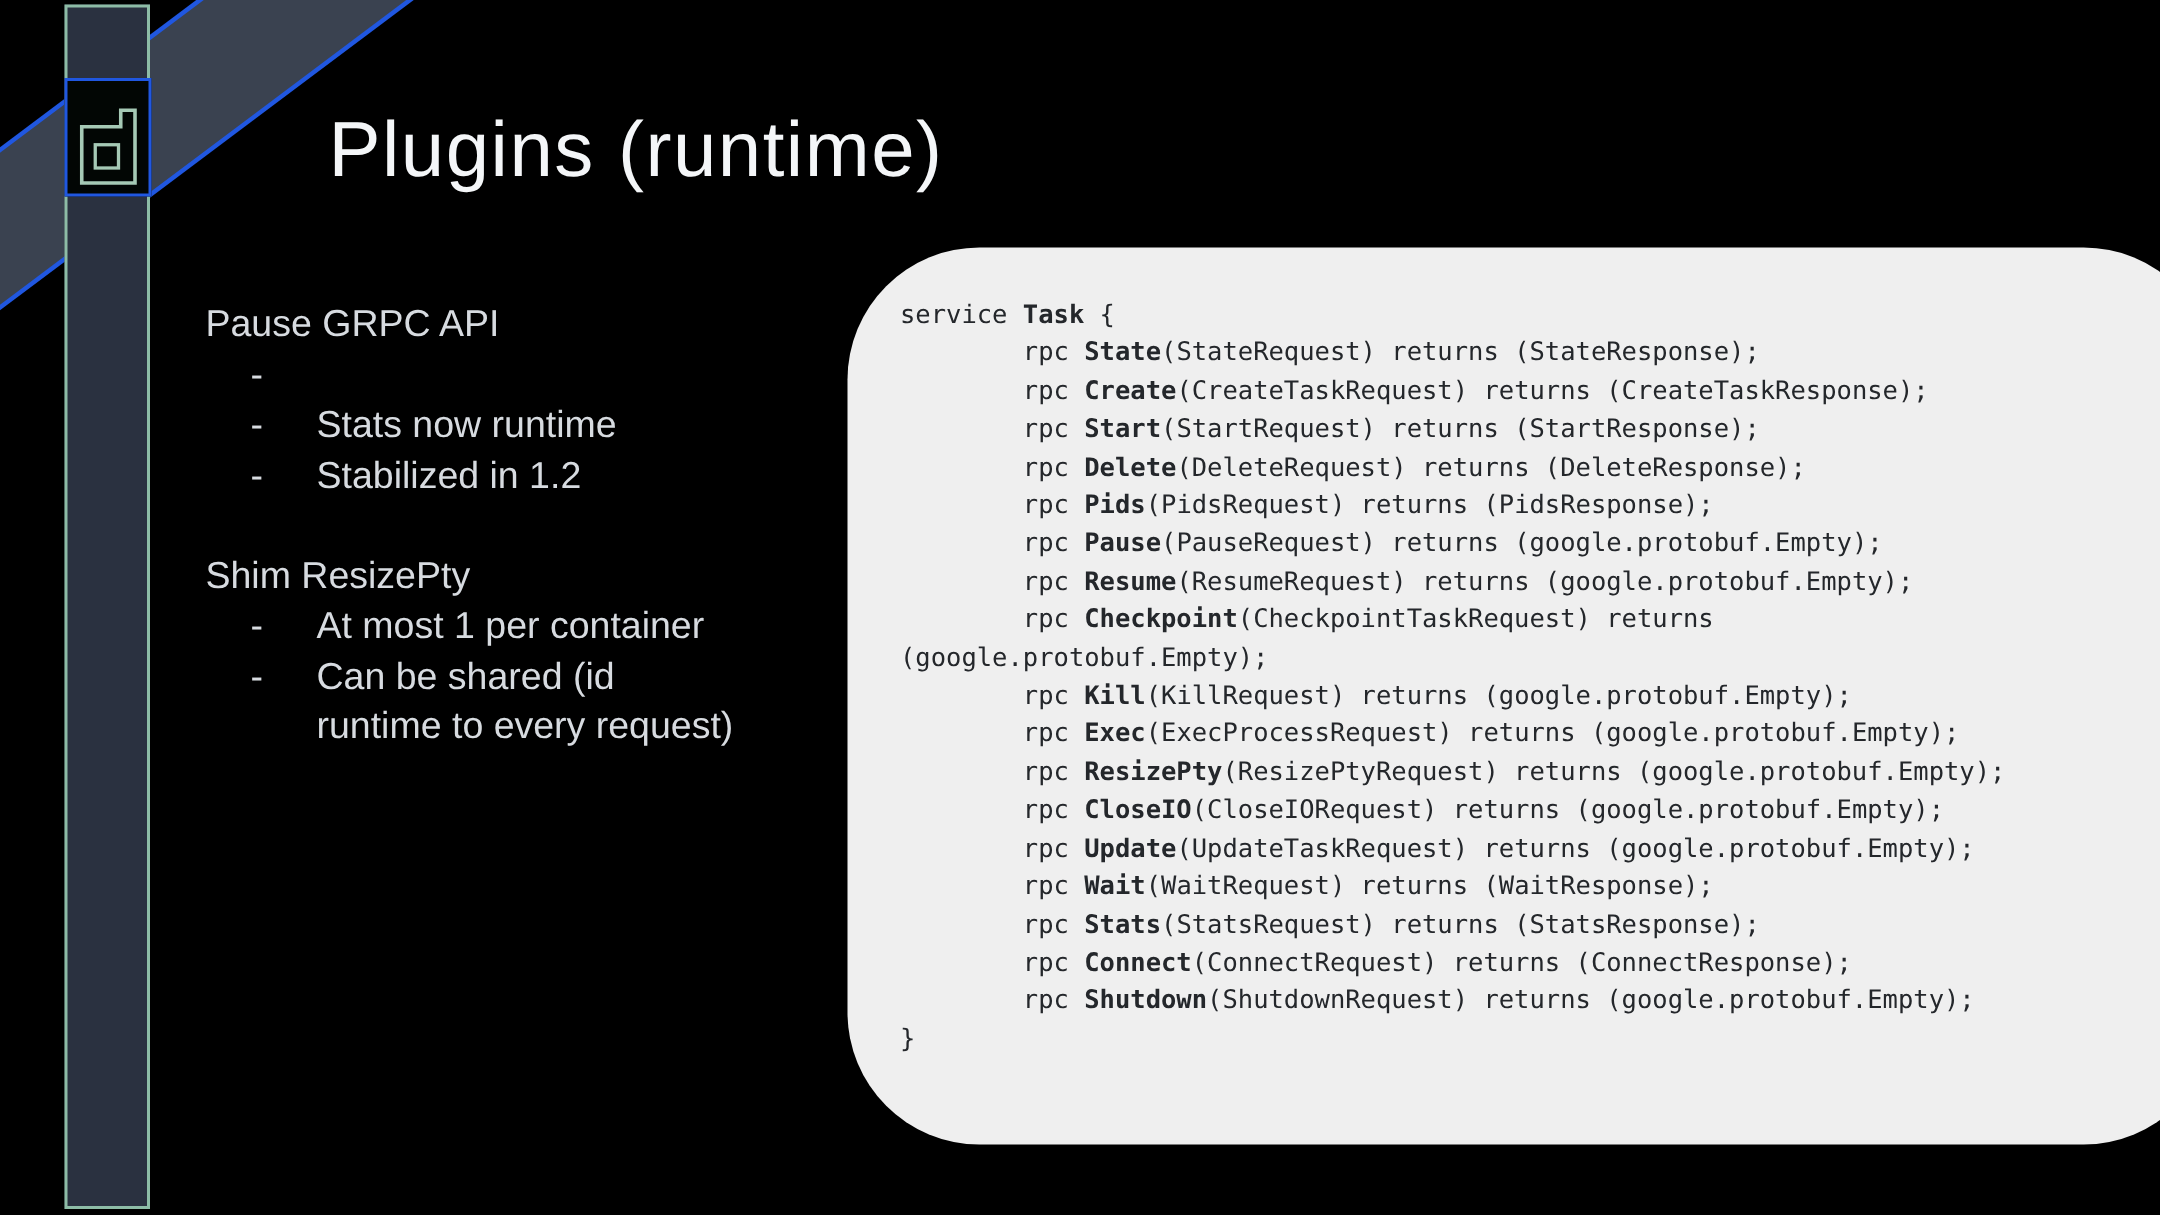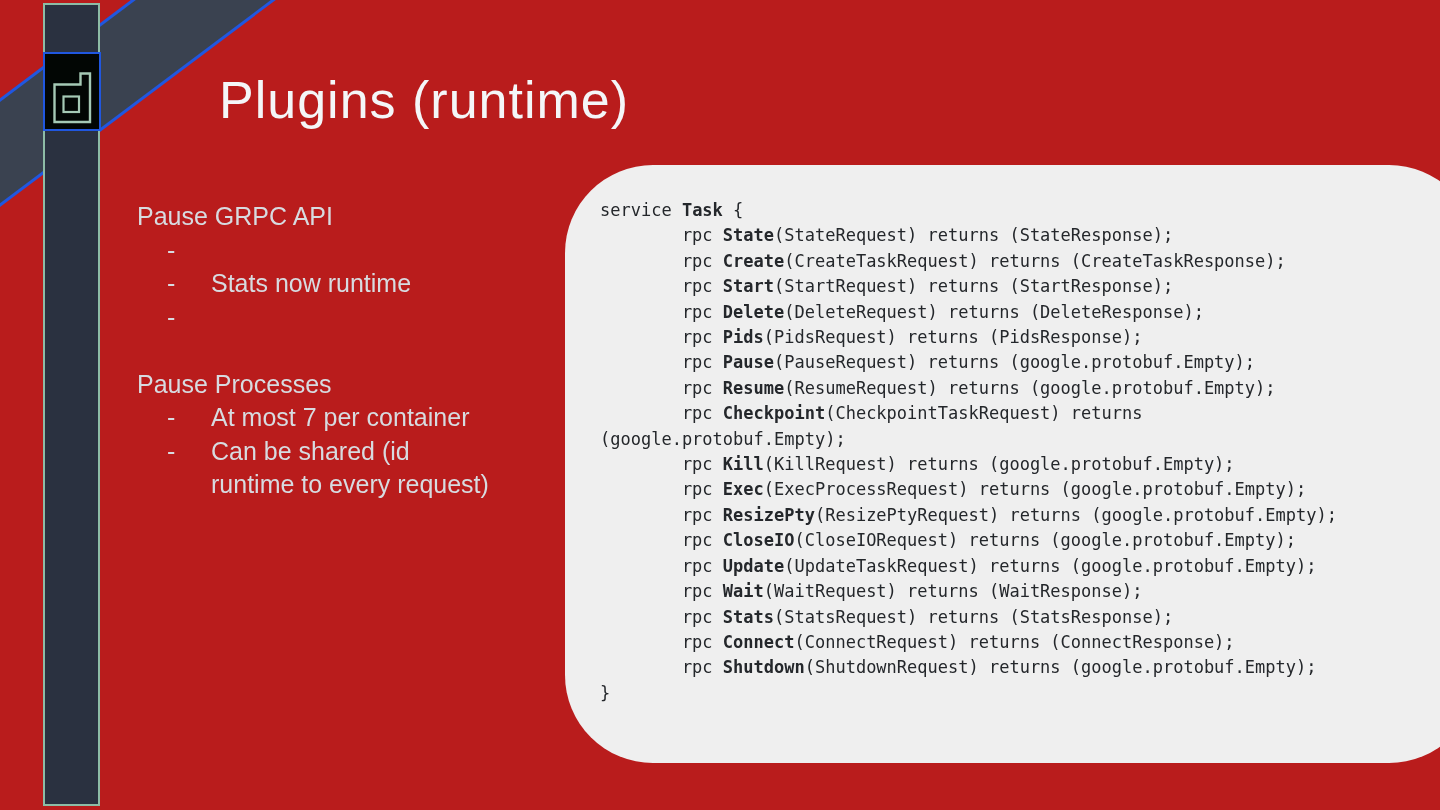--- a/index.html
+++ b/index.html
@@ -1,18 +1,18 @@
 <!DOCTYPE html>
 <html><head>
 <meta charset="utf-8">
 <style>
   html,body{margin:0;padding:0;background:#10151d;}
   .slide{
     position:relative;width:1440px;height:810px;overflow:hidden;
-    background:#b91c1c;
+    background:#000000;
     font-family:"Liberation Sans",sans-serif;
   }
   
   .decor-svg{position:absolute;left:0;top:0;z-index:1;}
   
   .vcolumn{
     position:absolute;left:43px;top:3px;width:57px;height:803px;
     background:#2a3140;border:2px solid #8dbca6;box-sizing:border-box;z-index:2;
   }
   
@@ -76,27 +76,28 @@
         <div class="heading">Pause GRPC API</div>
         <div class="bullet">
           <span class="dash">-</span>
         </div>
         <div class="bullet">
           <span class="dash">-</span>
           <span class="btext">Stats now runtime</span>
         </div>
         <div class="bullet">
           <span class="dash">-</span>
+          <span class="btext">Stabilized in 1.2</span>
         </div>
       </div>
       <div class="section">
-        <div class="heading">Pause Processes</div>
+        <div class="heading">Shim ResizePty</div>
         <div class="bullet">
           <span class="dash">-</span>
-          <span class="btext">At most 7 per container</span>
+          <span class="btext">At most 1 per container</span>
         </div>
         <div class="bullet">
           <span class="dash">-</span>
           <span class="btext">Can be shared (id
 runtime to every request)</span>
         </div>
       </div>
     </div>
 
   <div class="code-panel">

